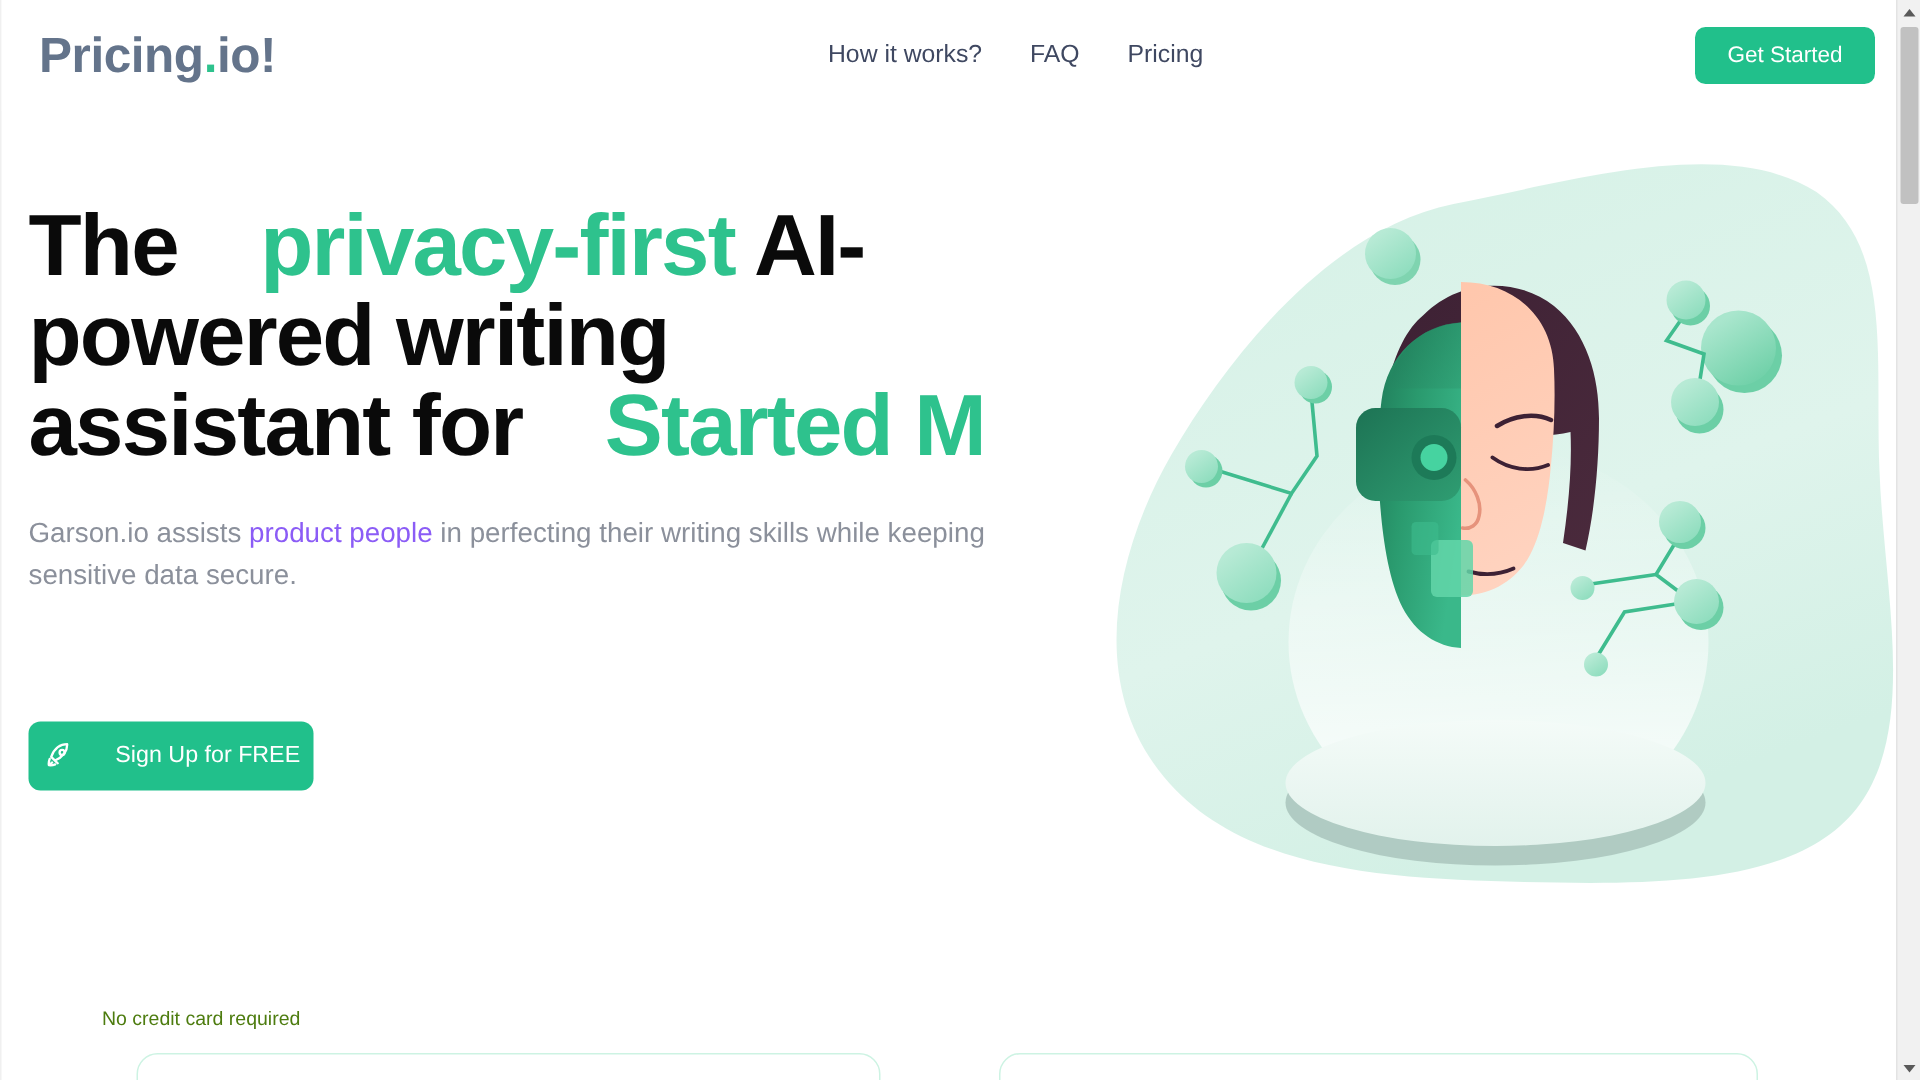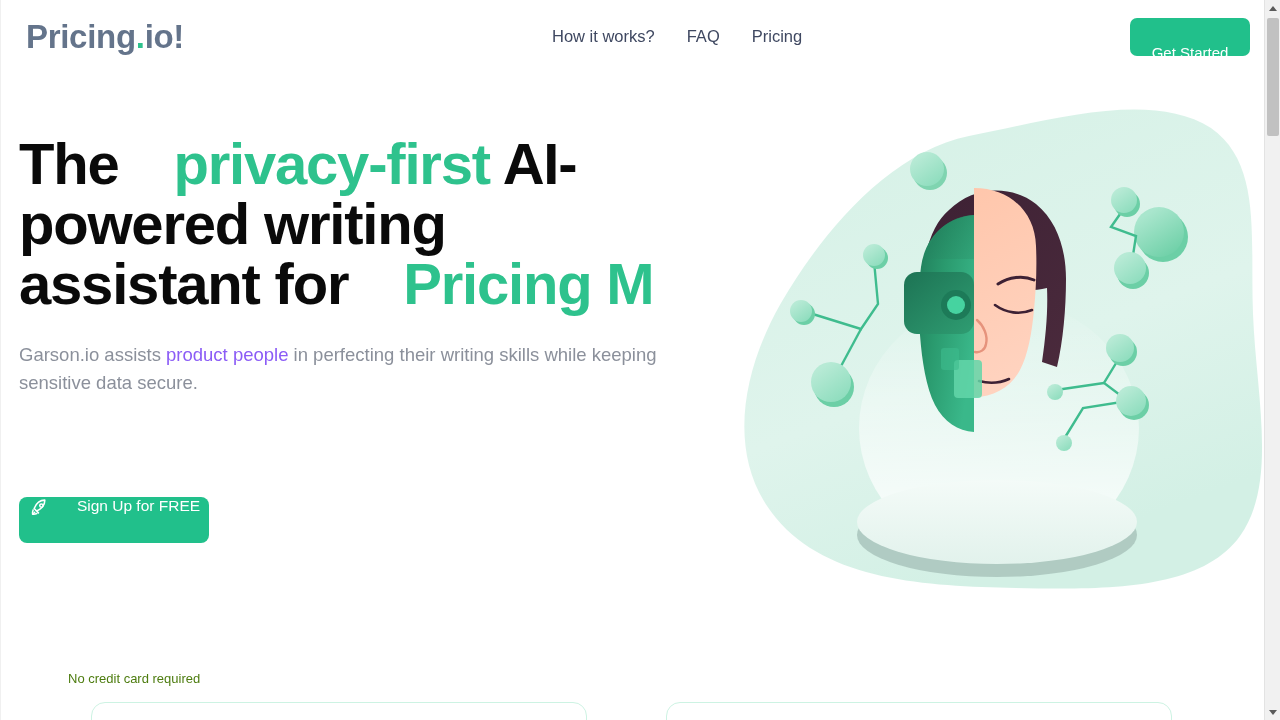--- a/index.html
+++ b/index.html
@@ -78,21 +78,21 @@
     width: 120px;
     height: 38px;
     border: none;
     border-radius: 7px;
     background: #21c08b;
     color: #ffffff;
     font-size: 15px;
     font-family: "Liberation Sans", sans-serif;
     cursor: pointer;
     line-height: 38px;
-    padding: 16px;
+    padding: 0;
     text-align: center;
   }
 
   
   .hero-copy {
     position: absolute;
     left: 18px;
     top: 134px;
     width: 660px;
   }
@@ -122,23 +122,23 @@
     width: 190px;
     height: 46px;
     border: none;
     border-radius: 8px;
     background: #21c08b;
     color: #ffffff;
     font-size: 15.5px;
     font-family: "Liberation Sans", sans-serif;
     cursor: pointer;
     display: flex;
+    align-items: center;
     justify-content: center;
     gap: 27px;
-    margin-top: 16px;
   }
   .signup-btn .rocket { display: block; width: 22px; height: 22px; }
 
   .no-card {
     position: absolute;
     left: 27px;
     top: 536px;
     font-size: 13px;
     color: #4d7c0f;
     line-height: 18px;
@@ -223,21 +223,21 @@
         <a href="#">How it works?</a>
         <a href="#">FAQ</a>
         <a href="#">Pricing</a>
       </nav>
 
       <button class="get-started-btn">Get Started</button>
     </header>
 
     <section class="hero-copy">
 
-      <h1 class="hero-title"><span>The </span><span class="accent">privacy-first</span><span> AI-powered writing assistant for </span><span class="accent">Pricing M</span></h1>
+      <h1 class="hero-title"><span>The </span><span class="accent">privacy-first</span><span> AI-powered writing assistant for </span><span class="accent">Started M</span></h1>
 
       <p class="hero-sub"><span>Garson.io assists </span><span class="accent">product people</span><span> in perfecting their writing skills while keeping sensitive data secure.</span></p>
 
       <button class="signup-btn">
         <span class="rocket">
           <svg viewBox="0 0 24 24" fill="none" stroke="#ffffff" stroke-width="1.7" stroke-linecap="round" stroke-linejoin="round">
             <path d="M5.6 14.1c-.9 2.2-.6 4.6-.6 4.6s2.4.3 4.6-.6"></path>
             <path d="M11.4 17.3l-4.7-4.7c.9-2.6 2.5-5.2 4.8-7 2-1.5 4.4-2.2 6.8-2.2.1 2.4-.6 4.8-2.1 6.8-1.8 2.3-4.3 4.1-6.8 5.1z"></path>
             <circle cx="14.6" cy="9.4" r="1.8"></circle>
             <path d="M7.3 16.7l-1.6 1.6"></path>

